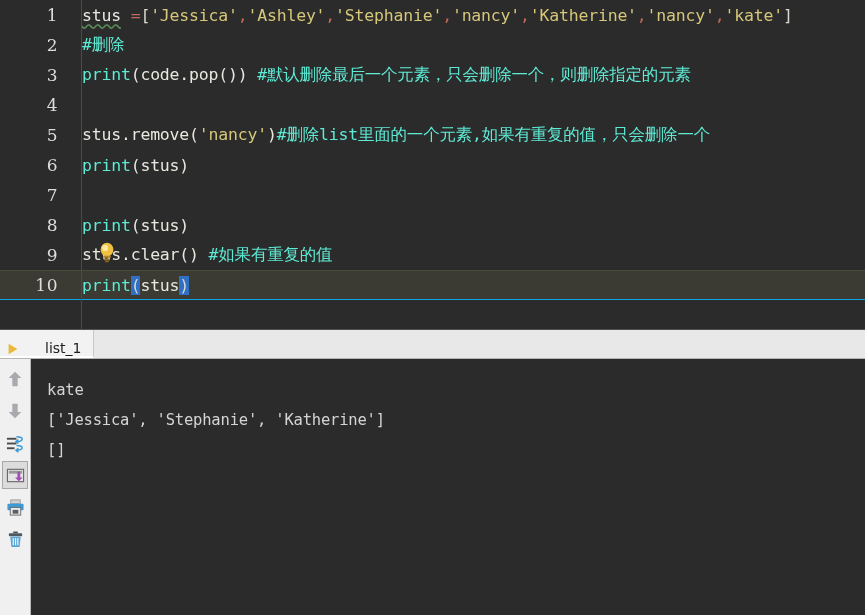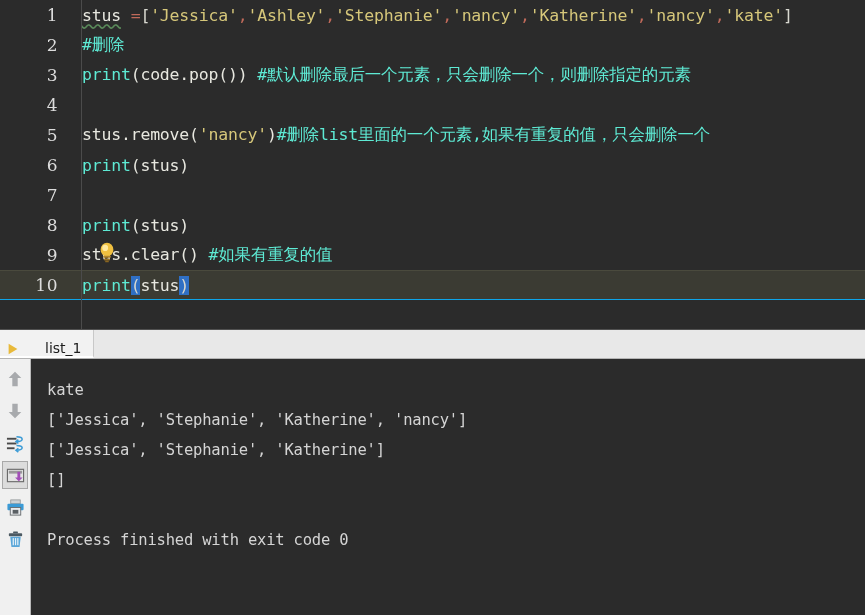--- a/index.html
+++ b/index.html
@@ -271,14 +271,14 @@
         <rect x="7.5" y="1.5" width="5" height="2" rx="0.6" fill="#4c5a63"></rect>
         <path d="M4.5 7 L15.5 7 L14.3 18 L5.7 18 Z" fill="#5aa6d8"></path>
         <rect x="7" y="8.5" width="1.3" height="7.5" fill="#e6f1f8"></rect>
         <rect x="9.4" y="8.5" width="1.3" height="7.5" fill="#e6f1f8"></rect>
         <rect x="11.8" y="8.5" width="1.3" height="7.5" fill="#e6f1f8"></rect>
       </svg>
     </div>
 
   </div>
 
-  <div id="console-output"><div class="console-line">kate</div><div class="console-line">['Jessica', 'Stephanie', 'Katherine', 'nancy']</div><div class="console-line">['Jessica', 'Stephanie', 'Katherine']</div><div class="console-line">[]</div><div class="console-line blank">&nbsp;</div><div class="console-line">Process finished with exit code 0</div></div>
+  <div id="console-output"><div class="console-line">kate</div><div class="console-line">['Jessica', 'Stephanie', 'Katherine']</div><div class="console-line">[]</div><div class="console-line blank">&nbsp;</div></div>
 </div>
 
 </body></html>

